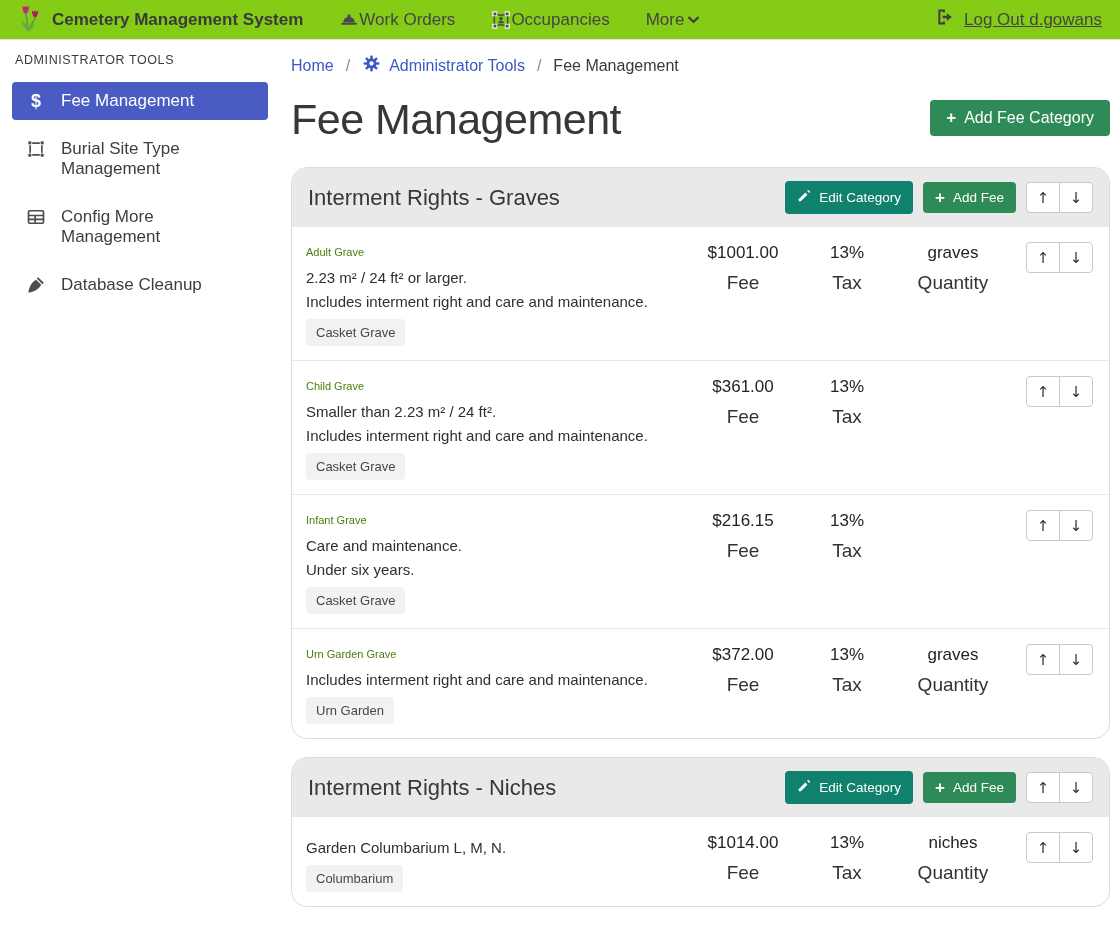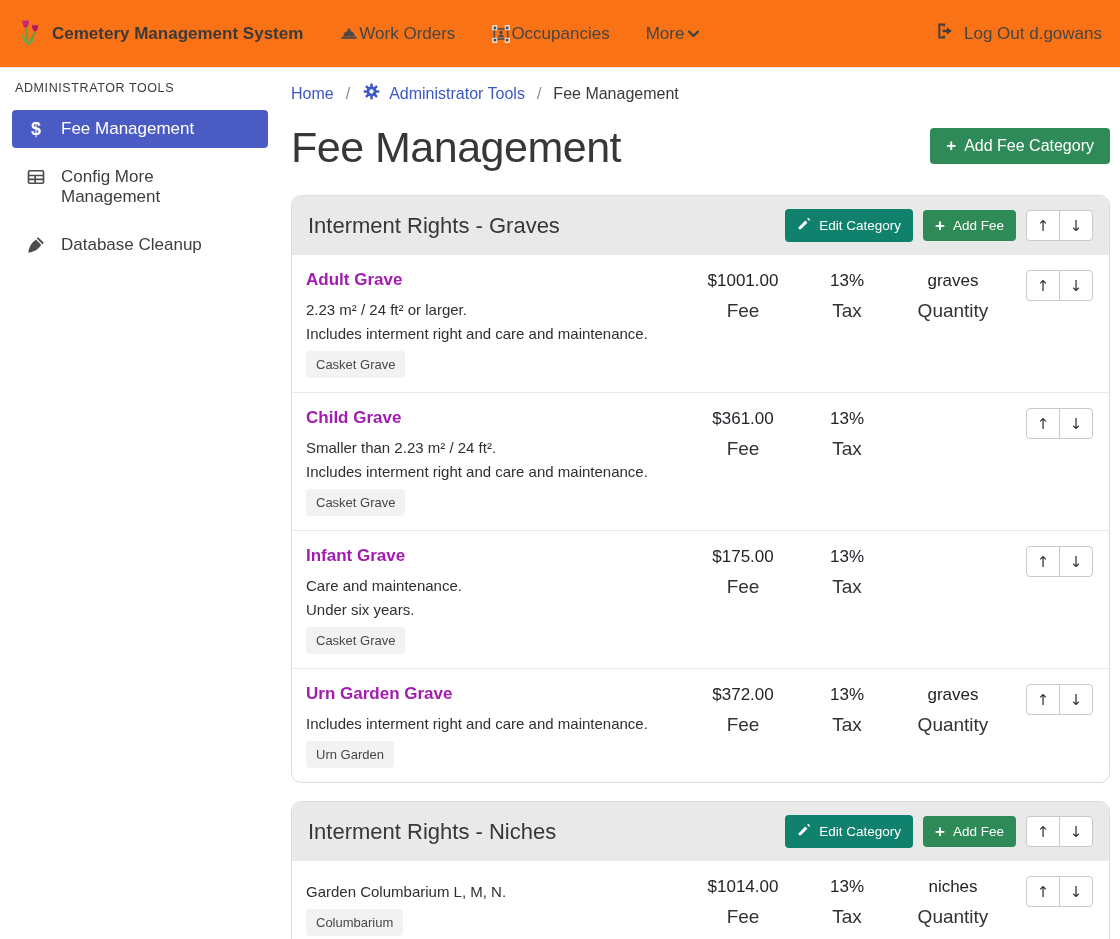--- a/index.html
+++ b/index.html
@@ -1,28 +1,28 @@
 <!DOCTYPE html>
 <html><head>
 <meta charset="utf-8">
 <style>
   * { margin: 0; padding: 0; box-sizing: border-box; }
   html, body { width: 1120px; height: 939px; overflow: hidden; background: #fff;
     font-family: "Liberation Sans", "DejaVu Sans", sans-serif; color: #3d3d3d; }
 
   
-  .navbar { height: 68px; background: #f97316; border-bottom: 1px solid #e2e2e2;
+  .navbar { height: 40px; background: #84cc16; border-bottom: 1px solid #e2e2e2;
     display: flex; align-items: center; padding: 12px 18px; }
   .brand { display: flex; align-items: center; gap: 9px; }
   .brand-title { font-size: 17px; font-weight: 700; color: #3a3a3a; }
   .nav-item { display: flex; align-items: center; gap: 0; margin-left: 36px;
     font-size: 17px; color: #454545; cursor: pointer; }
   .nav-item svg { display: block; }
   .nav-spacer { flex: 1; }
-  .nav-logout { display: flex; align-items: center; gap: 9px; font-size: 17px; color: #454545; cursor: pointer; }
+  .nav-logout { display: flex; align-items: center; gap: 9px; font-size: 17px; color: #454545; cursor: pointer; text-decoration: underline; }
   .chev { margin-left: 2px; }
 
   
   .layout { display: flex; height: 887px; }
   .sidebar { width: 280px; flex: 0 0 280px; padding-top: 10px; }
   .sidebar-header { font-size: 12.5px; letter-spacing: .6px; color: #3a3a3a;
     padding: 0 15px; margin: 3px 0 15px; font-weight: 400; }
   .side-item { display: flex; align-items: flex-start; gap: 13px; margin: 0 12px 10px;
     padding: 9px 12px; border-radius: 4px; font-size: 17px; line-height: 20px;
     color: #3e3e3e; cursor: pointer; }
@@ -45,37 +45,37 @@
 
   .btn { display: inline-flex; align-items: center; gap: 8px; border: none; border-radius: 4px;
     color: #fff; cursor: pointer; font-family: inherit; }
   .btn.green { background: #2e8b57; }
   .btn.teal  { background: #10816d; }
   .btn-lg { font-size: 16px; padding: 9px 16px; margin-top: 7px; }
   .btn-sm { font-size: 13.5px; padding: 8px 12px; }
   .plus-glyph { font-size: 17px; font-weight: 700; line-height: 14px; }
 
   
-  .card { border: 1px solid #dcdcdc; border-radius: 10px; margin-bottom: 18px; overflow: hidden; background: #fff; }
+  .card { border: 1px solid #dcdcdc; border-radius: 16px; margin-bottom: 18px; overflow: hidden; background: #fff; }
   .card-header { background: #e9e9e9; padding: 13px 16px; display: flex; align-items: center; }
   .card-title { font-size: 22px; color: #373737; font-weight: 400; flex: 1; }
   .card-actions { display: flex; align-items: center; gap: 10px; }
 
   .btn-group { display: inline-flex; }
   .arrow-btn { width: 34px; height: 31px; background: #fff; border: 1px solid #c9c9c9;
     color: #333; font-size: 15px; cursor: pointer; display: inline-flex; align-items: center;
     justify-content: center; font-family: "DejaVu Sans", sans-serif; }
   .arrow-btn:first-child { border-radius: 4px 0 0 4px; }
   .arrow-btn:last-child { border-radius: 0 4px 4px 0; margin-left: -1px; }
 
   
   .fee-row { display: flex; align-items: flex-start; padding: 15px 16px 14px 14px; }
   .fee-row + .fee-row { border-top: 1px solid #e9e9e9; }
   .fee-main { flex: 1; min-width: 0; padding-right: 10px; }
-  .fee-name { font-size: 17px; font-weight: 700; color: #a21caf; text-decoration: none;
+  .fee-name { font-size: 11px; font-weight: 400; color: #4d7c0f; text-decoration: none;
     cursor: pointer; display: inline-block; margin-bottom: 4px; }
   .desc { font-size: 15px; color: #2f2f2f; margin-top: 7px; }
   .badge { display: inline-block; background: #f2f2f2; color: #474747; font-size: 13px;
     padding: 6px 10px; border-radius: 4px; margin-top: 9px; }
   .col { text-align: center; padding-top: 1px; }
   .col .val { font-size: 17px; color: #212529; }
   .col .lbl { font-size: 19px; color: #333; margin-top: 9px; }
   .fee-col { width: 108px; flex: 0 0 108px; }
   .tax-col { width: 100px; flex: 0 0 100px; }
   .qty-col { width: 112px; flex: 0 0 112px; }
@@ -158,20 +158,36 @@
     <div class="sidebar-header">ADMINISTRATOR TOOLS</div>
 
     <div class="side-item active">
       <span class="s-icon">
           <span class="dollar-glyph">$</span>
         </span>
       <span>Fee Management</span>
     </div>
 
 
+    <div class="side-item">
+      <span class="s-icon">
+        <svg width="20" height="20" viewBox="0 0 24 24" fill="currentColor">
+          <path d="M5 5 h14 v14 H5 z" fill="none" stroke="currentColor" stroke-width="2"></path>
+          <rect x="1.8" y="1.8" width="5.6" height="5.6" fill="#fff" class="corner-bg"></rect>
+            <rect x="2.8" y="2.8" width="3.6" height="3.6"></rect>
+          <rect x="16.6" y="1.8" width="5.6" height="5.6" fill="#fff"></rect>
+            <rect x="17.6" y="2.8" width="3.6" height="3.6"></rect>
+          <rect x="1.8" y="16.6" width="5.6" height="5.6" fill="#fff"></rect>
+            <rect x="2.8" y="17.6" width="3.6" height="3.6"></rect>
+          <rect x="16.6" y="16.6" width="5.6" height="5.6" fill="#fff"></rect>
+            <rect x="17.6" y="17.6" width="3.6" height="3.6"></rect>
+        </svg>
+      </span>
+      <span>Burial Site Type Management</span>
+    </div>
 
     <div class="side-item">
       <span class="s-icon">
         <svg width="20" height="20" viewBox="0 0 24 24" fill="none" stroke="currentColor" stroke-width="2">
           <rect x="3" y="4.5" width="18" height="15" rx="1.5"></rect>
           <path d="M3 10.2 h18 M3 14.8 h18 M11 10.2 V19.5"></path>
         </svg>
       </span>
       <span>Config More Management</span>
     </div>
@@ -306,21 +322,21 @@
         </div>
 
         <div class="fee-row">
           <div class="fee-main">
             <a class="fee-name">Infant Grave</a>
             <div class="desc hide-empty">Care and maintenance.</div>
             <div class="desc hide-empty">Under six years.</div>
             <span class="badge hide-empty">Casket Grave</span>
           </div>
           <div class="col fee-col">
-            <div class="val">$175.00</div>
+            <div class="val">$216.15</div>
             <div class="lbl">Fee</div>
           </div>
           <div class="col tax-col">
             <div class="val">13%</div>
             <div class="lbl">Tax</div>
           </div>
           <div class="col qty-col">
             
             
           </div>

